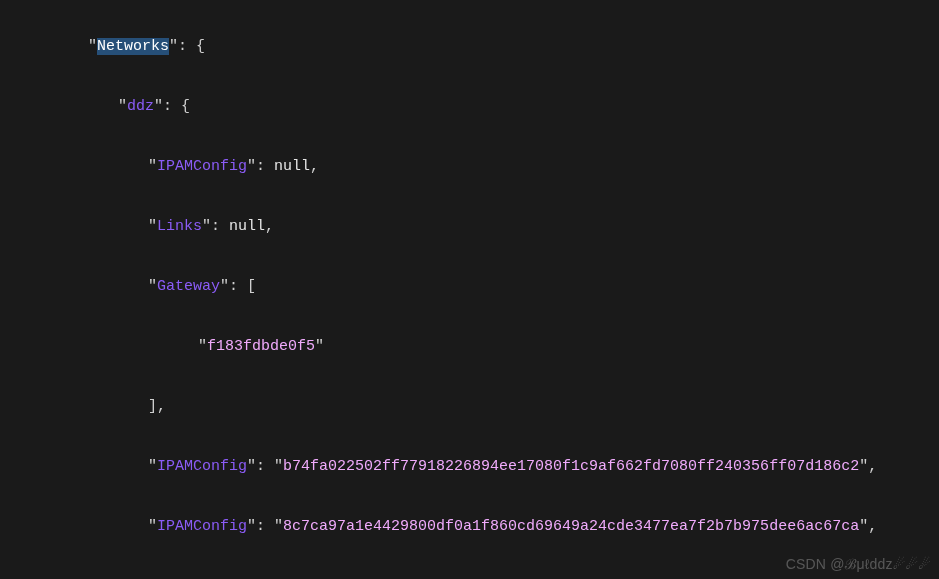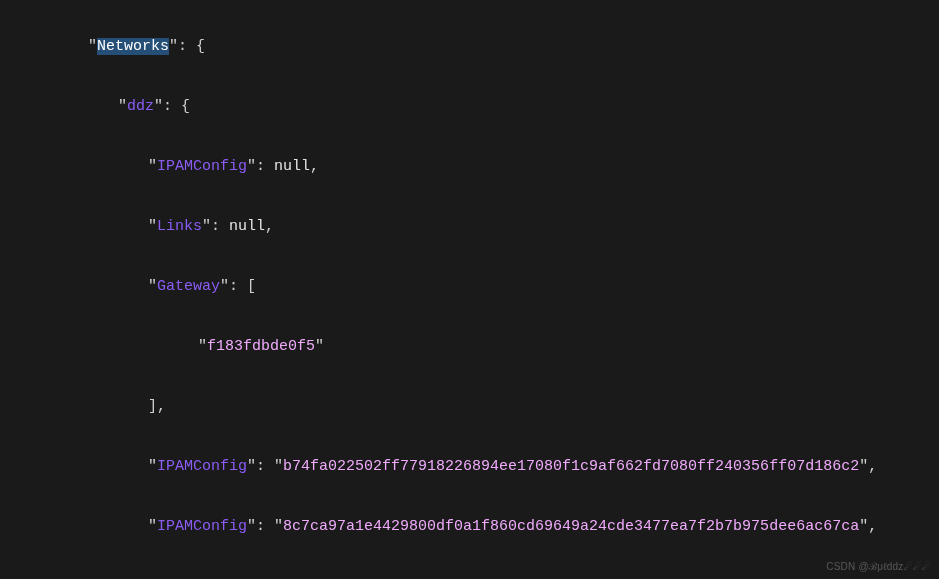--- a/index.html
+++ b/index.html
@@ -29,21 +29,21 @@
   .i1 { padding-left: 88px; }
   .i2 { padding-left: 118px; }
   .i4 { padding-left: 148px; }
   .i5 { padding-left: 198px; }
   .line { display: block; }
   .watermark {
     position: absolute;
     right: 8px;
     bottom: 6px;
     font-family: sans-serif;
-    font-size: 10px;
+    font-size: 14px;
     color: rgba(200,200,200,0.35);
     letter-spacing: 0.2px;
   }
 </style>
 </head>
 <body>
 
 <div class="code">
 <span class="line i1"><span class="pun">"</span><span class="sel key">Networks</span><span class="pun">": {</span></span>
 <span class="line i2"><span class="pun">"</span><span class="key">ddz</span><span class="pun">": {</span></span>

